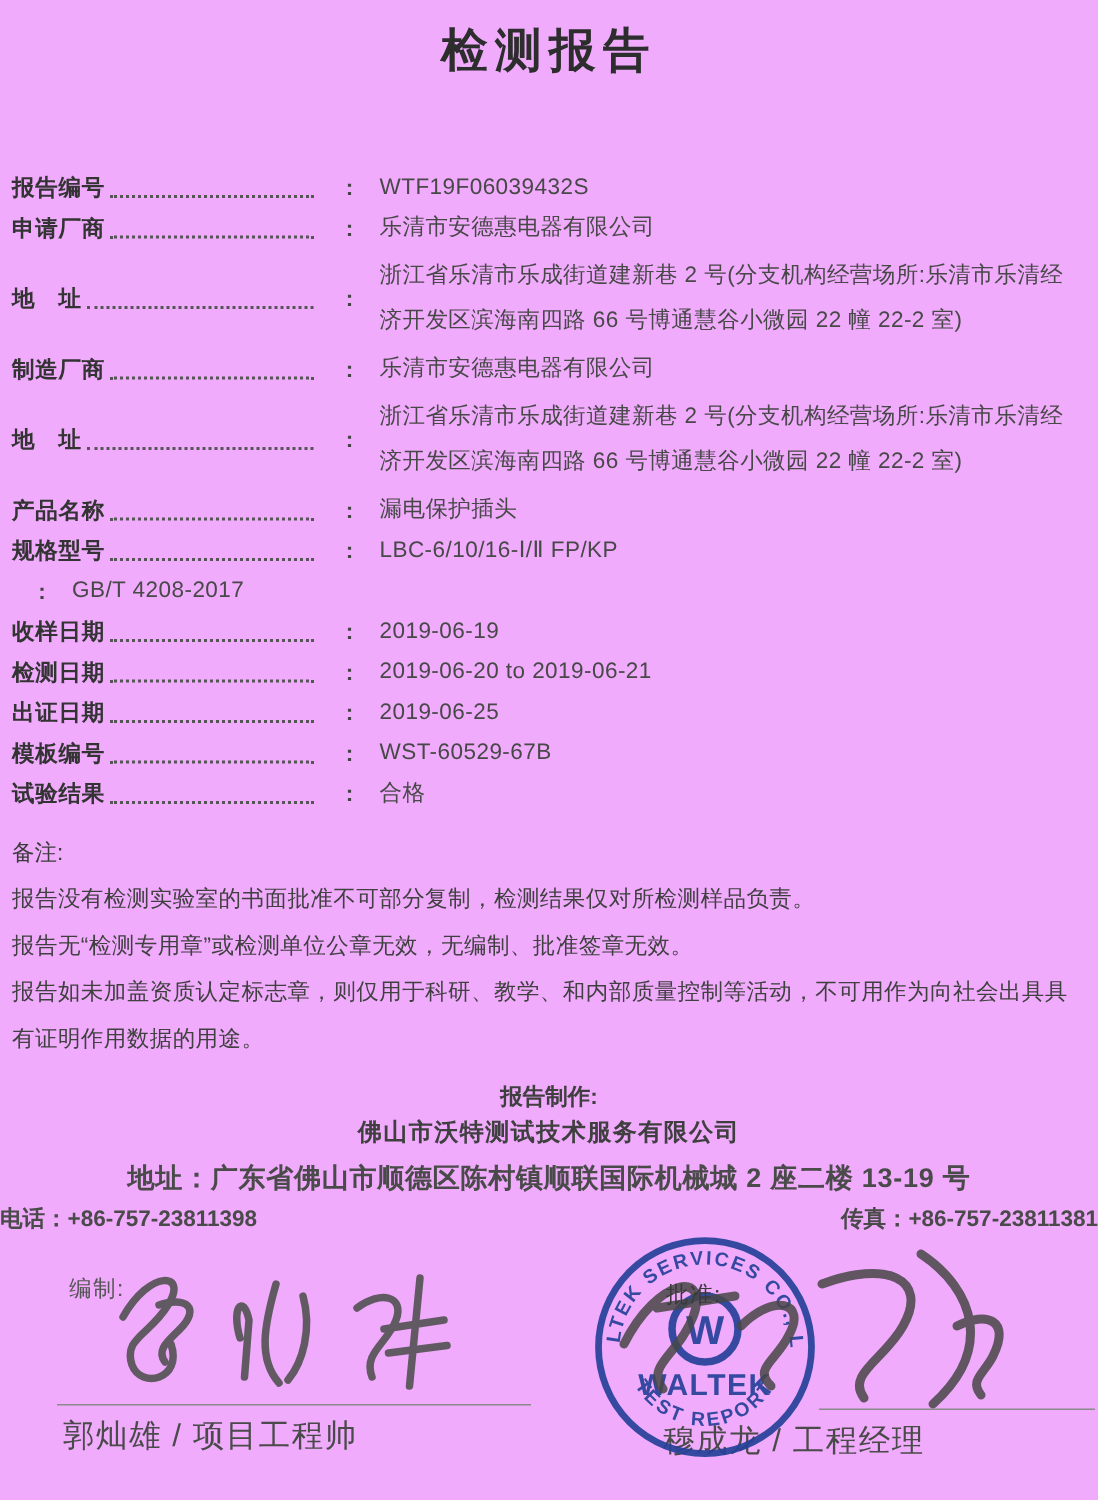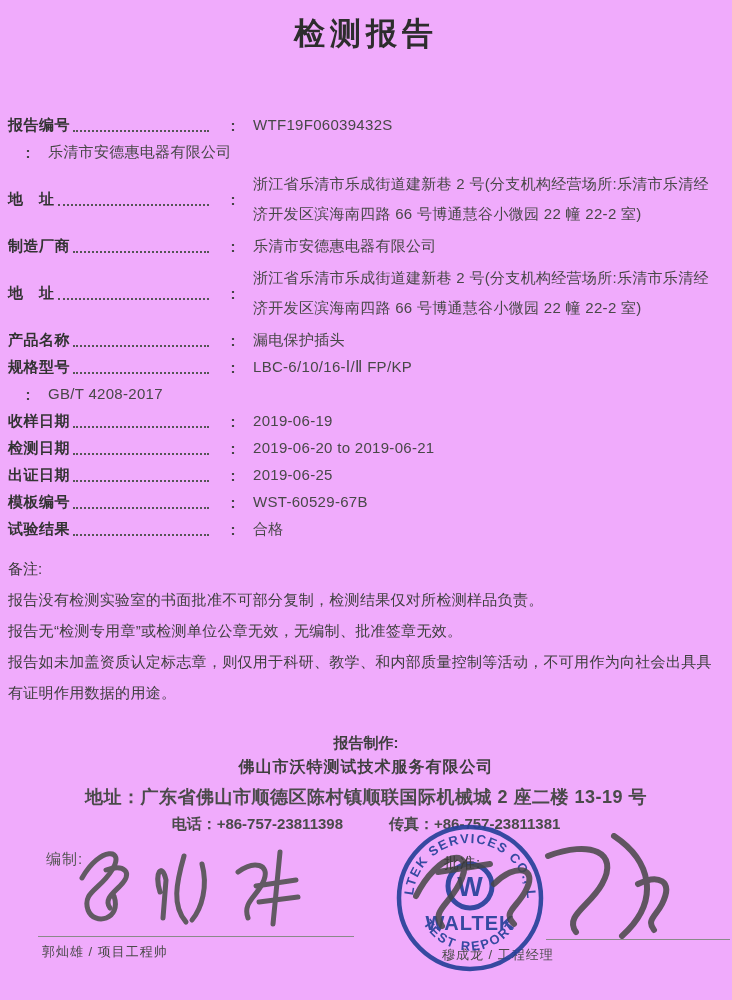--- a/index.html
+++ b/index.html
@@ -21,35 +21,35 @@
   .f-label { font-weight:bold; font-size:15px; color:#333; white-space:nowrap; letter-spacing:0.5px; }
   .dots { flex:1; border-bottom:2px dotted #555; margin:0 4px 3px 3px; height:2px; }
   .colon { width:40px; text-align:center; font-weight:bold; color:#444; font-size:15px; }
   .f-value { flex:1; font-size:15px; color:#484848; line-height:20px; letter-spacing:0.3px; }
   .field-row.multi .f-value { line-height:30px; }
 
   .notes { margin:15px 10px 0 8px; font-size:15px; }
   .notes-heading { line-height:30px; color:#3a3a3a; }
   .note { line-height:31px; color:#404040; letter-spacing:0.3px; }
 
-  .report-maker { margin-top:26px; text-align:center; color:#3f3f3f; }
+  .report-maker { margin-top:14px; text-align:center; color:#3f3f3f; }
   .rm-heading { font-size:15px; font-weight:bold; }
   .rm-company { font-size:16px; font-weight:bold; margin-top:4px; letter-spacing:1px;text-align:center; }
   .rm-address { font-size:18px; font-weight:bold; color:#4a4a4a; margin-top:7px; letter-spacing:0.5px; }
   .rm-contact { font-size:15px; font-weight:bold; color:#4a4a4a; margin-top:6px;
-    display:flex; justify-content:center; gap:46px; }
+    display:flex; justify-content:space-between; gap:46px; }
 
   .sig-area { position:absolute; left:0; top:828px; width:732px; height:172px; }
   .sig-label { position:absolute; font-size:15px; color:#555; letter-spacing:1px; }
   .prep-label { left:46px; top:22px; }
   .appr-label { left:444px; top:26px; z-index:4; color:#3a3a3a; }
   .sig-rule { position:absolute; border-top:1px solid #8a8a8a; height:0; }
   .prep-rule { left:38px; top:108px; width:316px; }
   .appr-rule { left:546px; top:111px; width:184px; }
-  .sig-name { position:absolute; font-size:13px; color:#4a4a4a; letter-spacing:1px; }
+  .sig-name { position:absolute; font-size:21px; color:#4a4a4a; letter-spacing:1px; }
   .prep-name { left:42px; top:115px; }
   .appr-name { left:442px; top:118px; }
   .prep-sig { position:absolute; left:52px; top:2px; z-index:2; }
   .appr-sig { position:absolute; left:398px; top:-2px; z-index:3; }
   .stamp { position:absolute; left:394px; top:-6px; z-index:1; }
 </style>
 </head>
 <body>
 
 <div class="page">
@@ -61,20 +61,24 @@
     <div class="field-row">
       <span class="label-cell">
           <span class="f-label">报告编号</span>
           <span class="dots"></span>
         </span>
       <span class="colon">:</span>
       <span class="f-value">WTF19F06039432S</span>
     </div>
 
     <div class="field-row">
+      <span class="label-cell">
+          <span class="f-label">申请厂商</span>
+          <span class="dots"></span>
+        </span>
       <span class="colon">:</span>
       <span class="f-value">乐清市安德惠电器有限公司</span>
     </div>
 
     <div class="field-row multi">
       <span class="label-cell">
           <span class="f-label">地　址</span>
           <span class="dots"></span>
         </span>
       <span class="colon">:</span>

